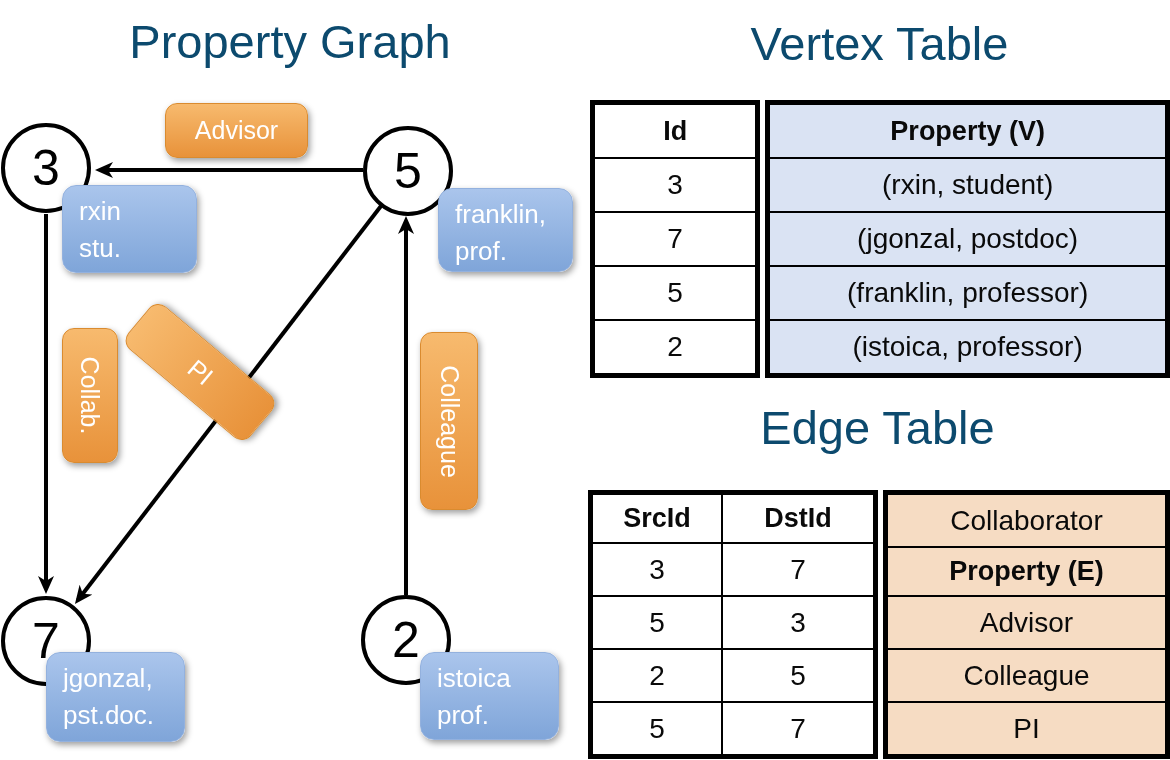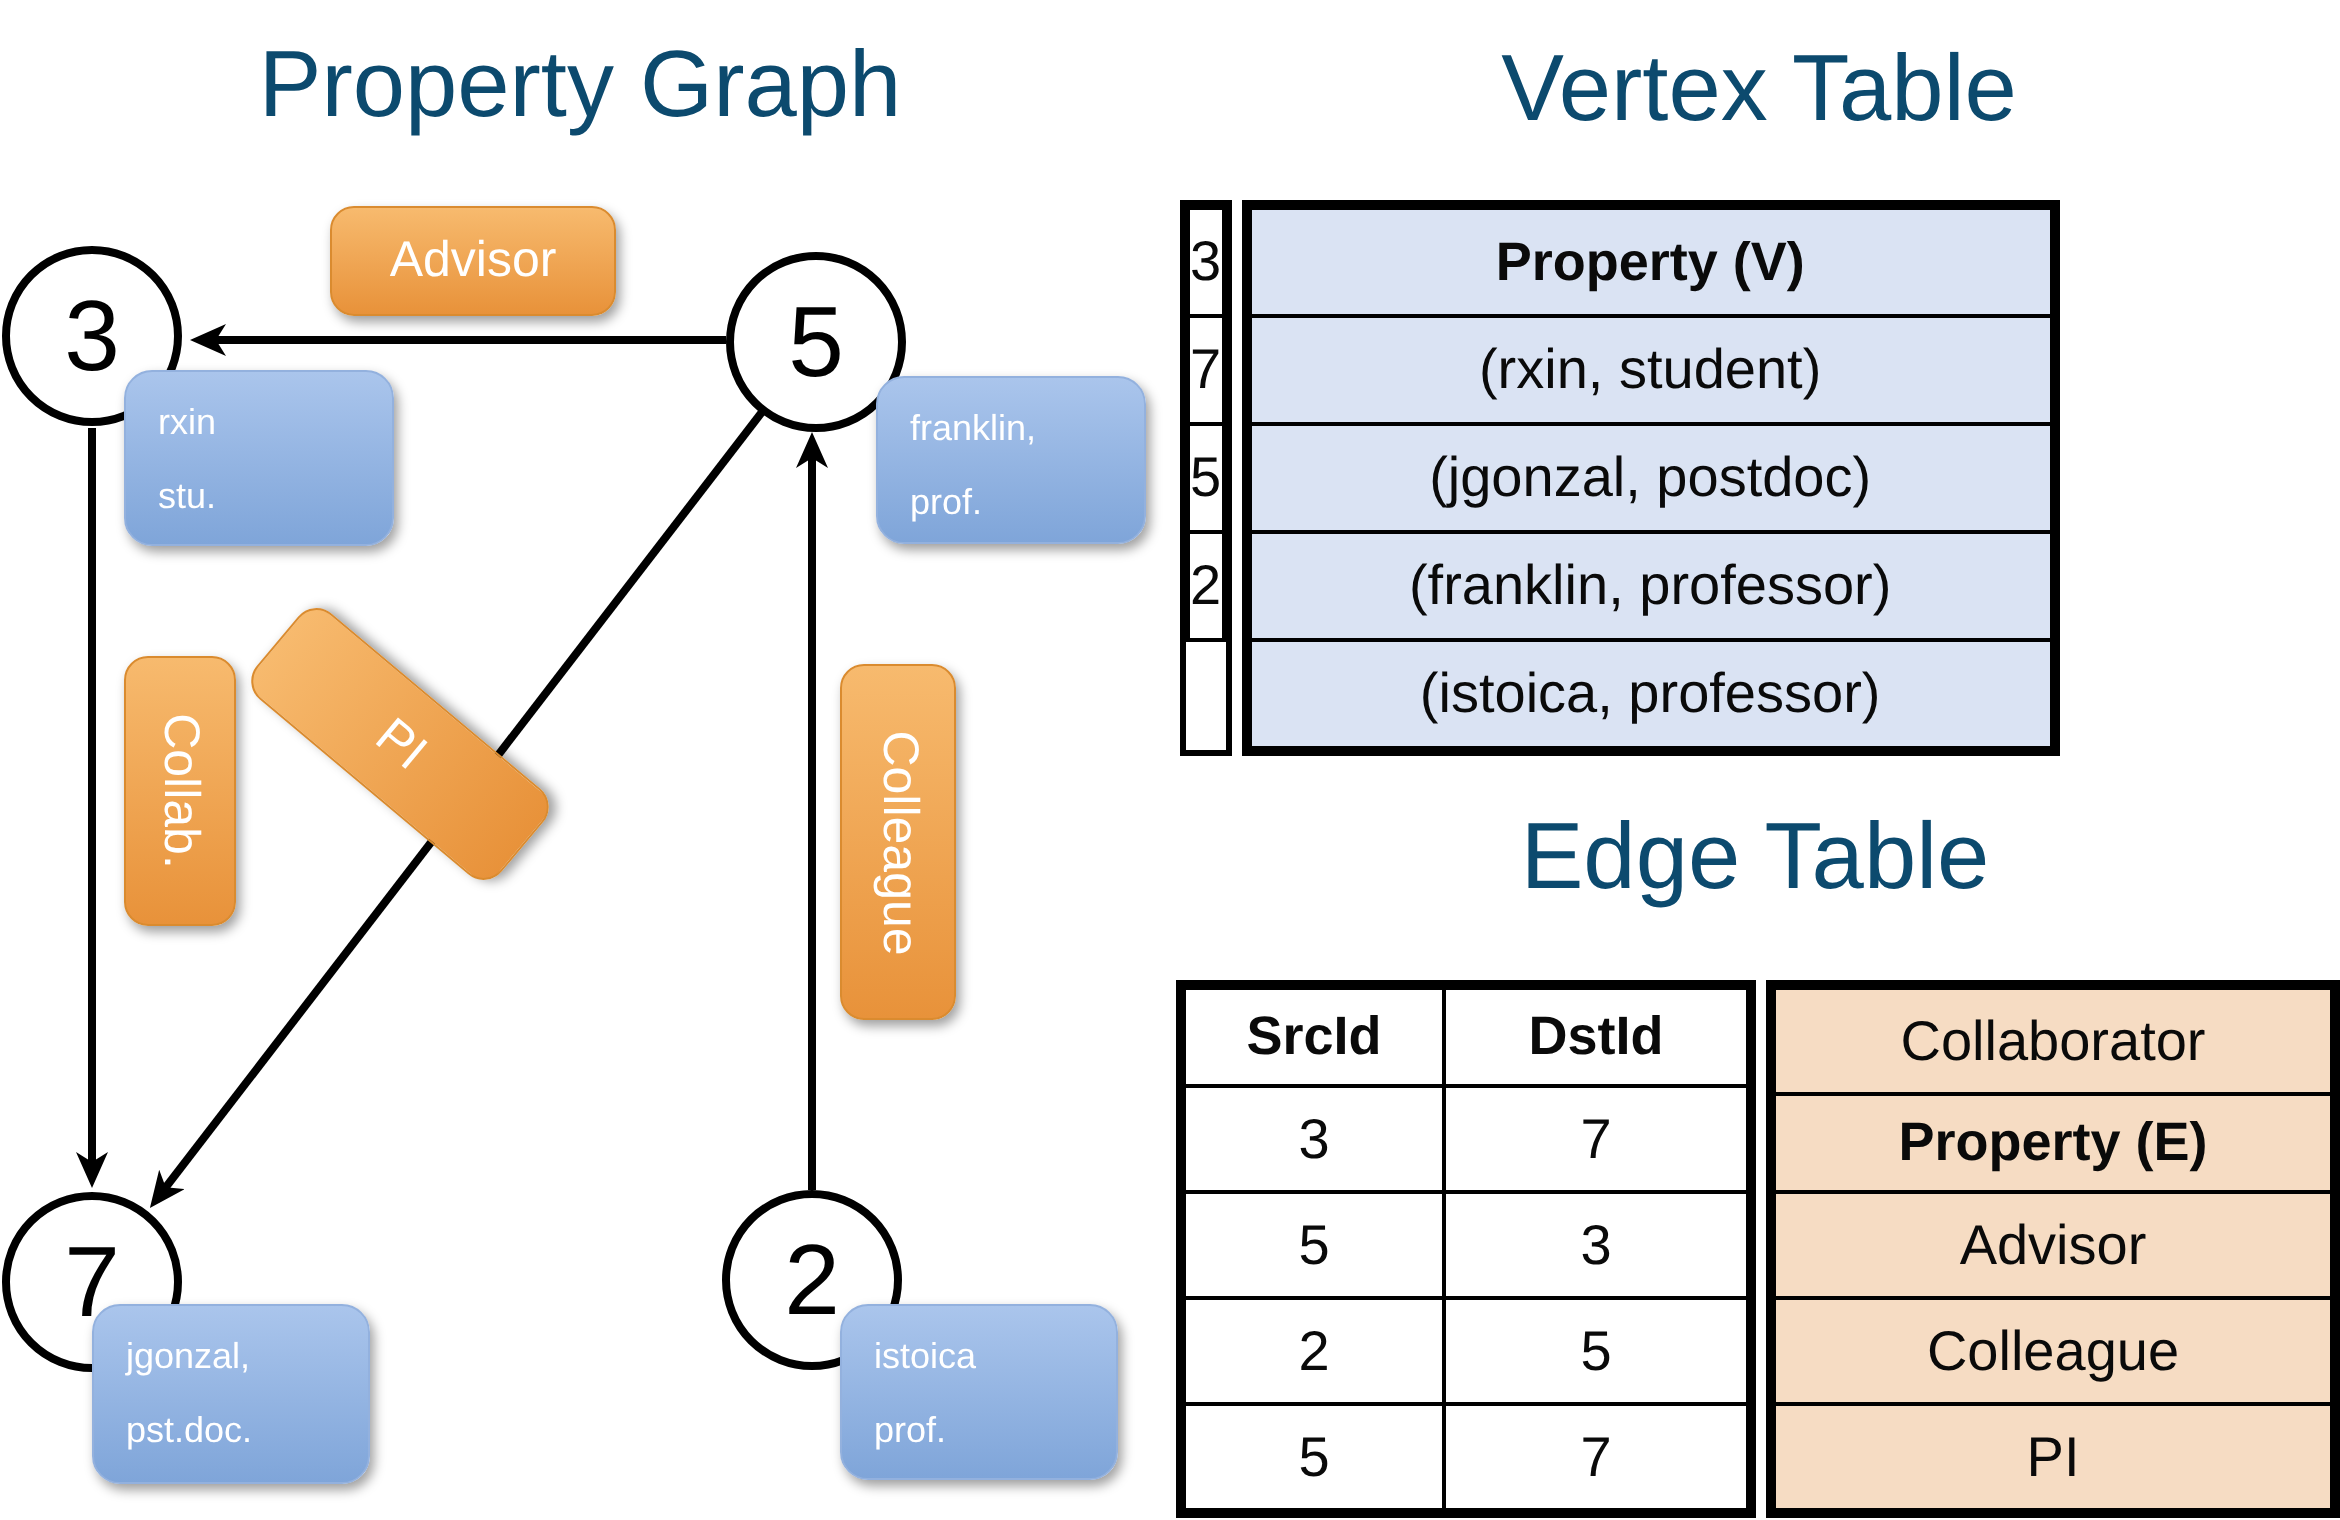--- a/index.html
+++ b/index.html
@@ -24,21 +24,21 @@
     border:4px solid #000; border-radius:50%; background:#fff;
     display:flex; align-items:center; justify-content:center;
     font-size:50px; color:#000;
   }
 
   .ncard {
     position:absolute; box-sizing:border-box; border-radius:14px;
     background:linear-gradient(#aac5ec, #7fa5d9);
     border:1px solid #93b1de;
     box-shadow:2px 3px 6px rgba(0,0,0,0.38);
-    color:#fff; font-size:18px; line-height:37px;
+    color:#fff; font-size:26px; line-height:37px;
     padding:7px 6px 6px 16px;
   }
 
   .elabel {
     position:absolute; box-sizing:border-box; border-radius:12px;
     background:linear-gradient(#f7ba6e, #e8923a);
     border:1px solid #da8b2f;
     box-shadow:2px 3px 6px rgba(0,0,0,0.38);
     color:#fff; font-size:25px;
     display:flex; align-items:center; justify-content:center;
@@ -130,20 +130,23 @@
   </div>
   <div class="elabel vert" style="left:420px; top:332px; width:58px; height:178px;">
     <span>Colleague</span>
   </div>
 </div>
 
 <div class="tblwrap" id="vtable">
   <div class="grp">
     <table>
       <tbody>
+          <tr>
+            <th class="w-id">Id</th>
+          </tr>
       <tr>
             <td>3</td>
           </tr>
       <tr>
             <td>7</td>
           </tr>
       <tr>
             <td>5</td>
           </tr>
       <tr>

